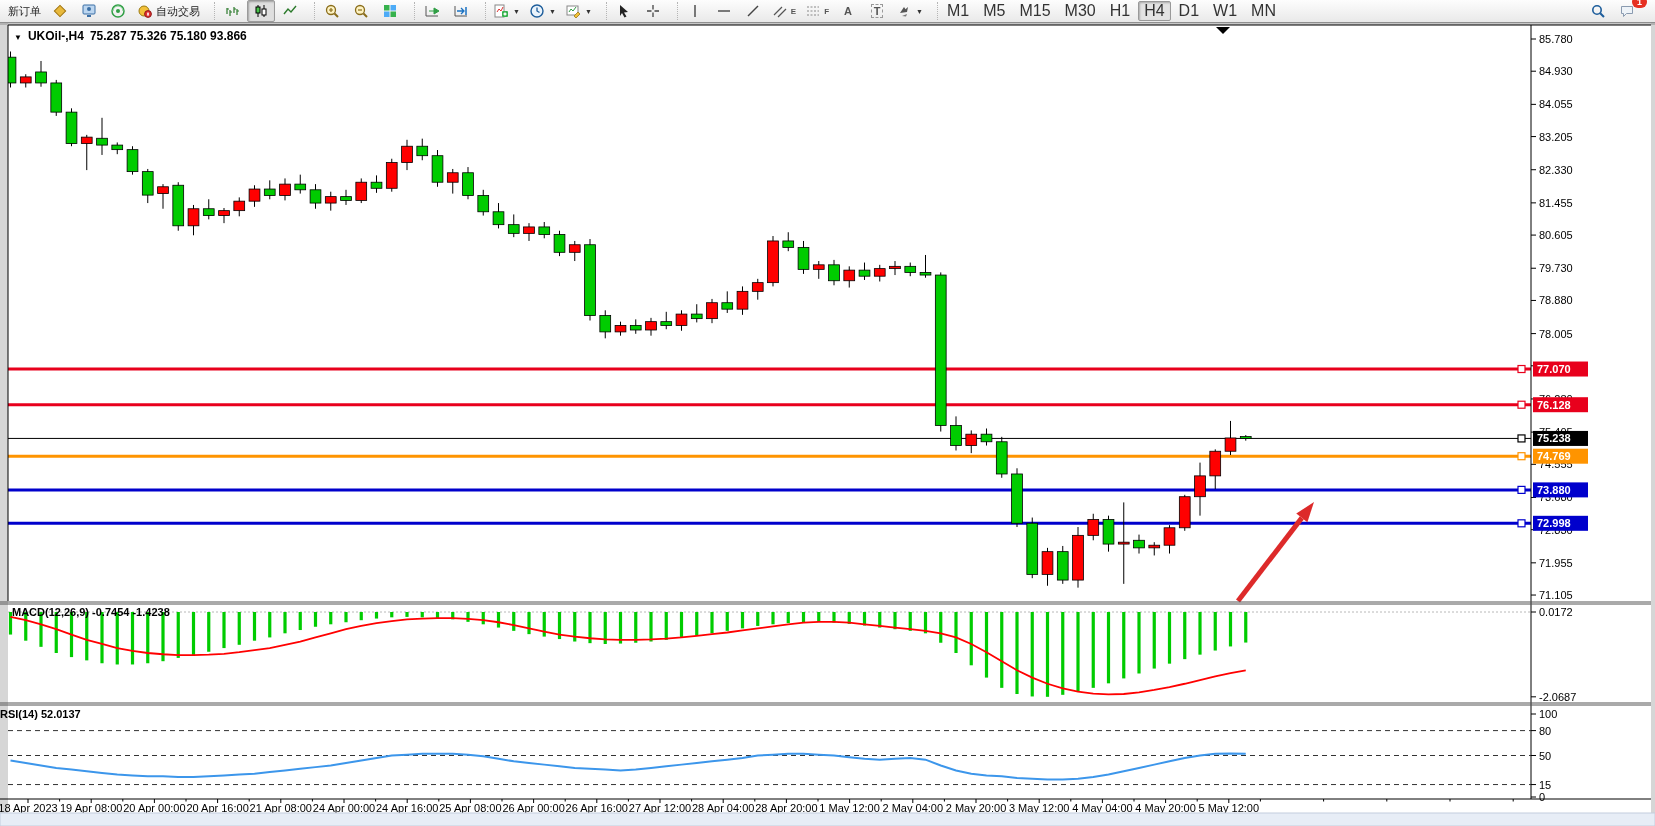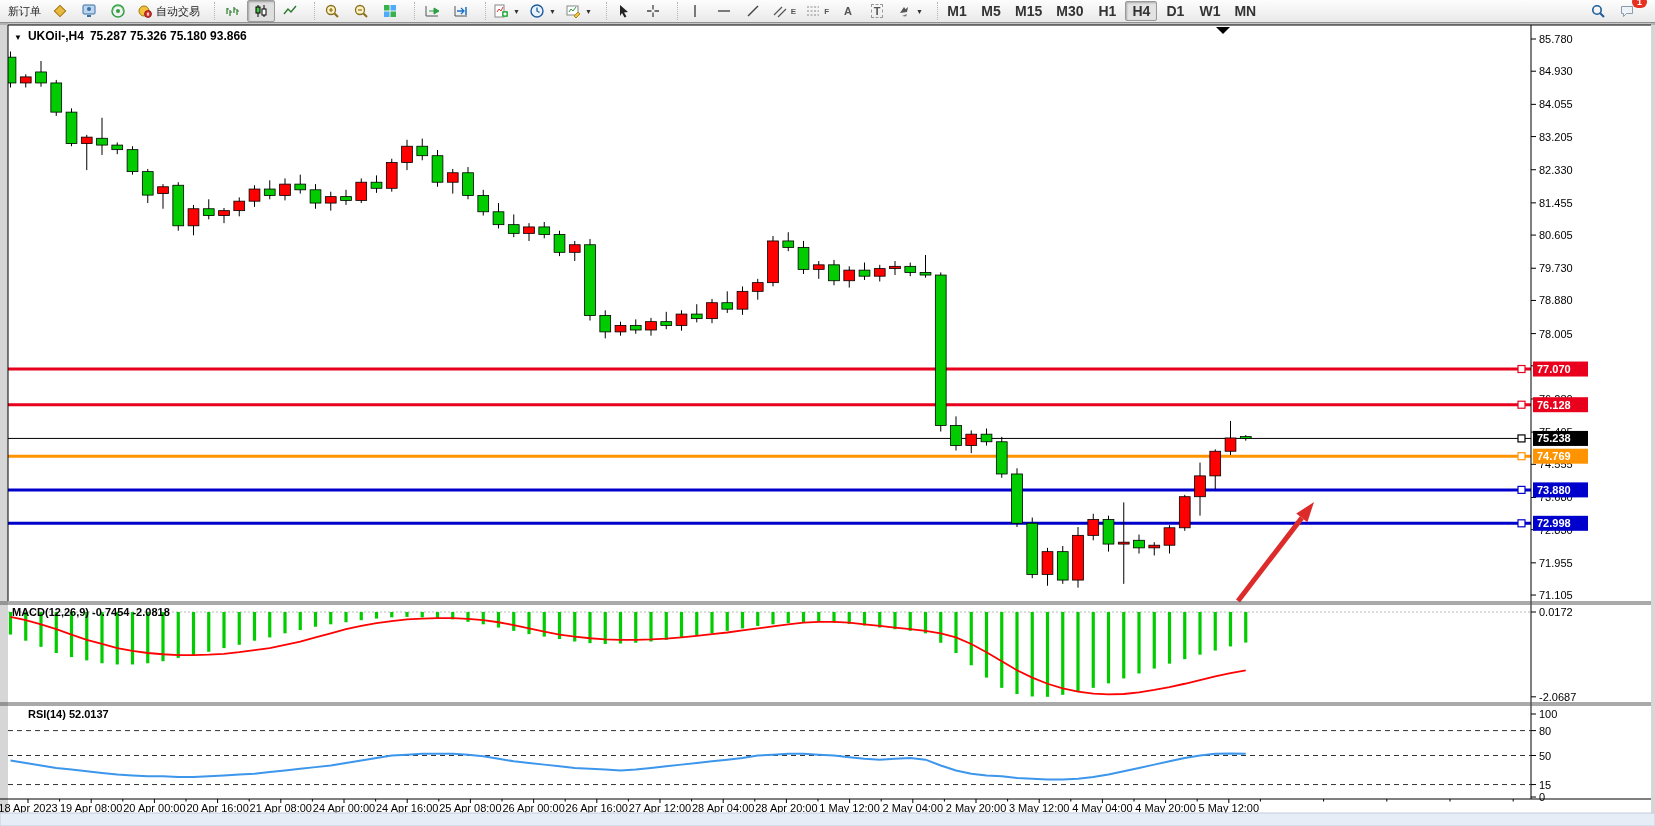--- a/index.html
+++ b/index.html
@@ -4,21 +4,21 @@
 <style>
   html,body{margin:0;padding:0;background:#fff;width:1655px;height:826px;overflow:hidden;
     font-family:"Liberation Sans",sans-serif;-webkit-font-smoothing:antialiased;position:relative}
   
   .toolbar{position:absolute;top:0;left:0;width:1655px;height:23px;z-index:6;
     background:linear-gradient(#fdfdfd,#e9e9e9);border-bottom:1px solid #8f8f8f;
     display:flex;align-items:center;padding:0 4px;box-sizing:border-box;gap:1px}
   .tbtn{height:20px;min-width:20px;display:flex;align-items:center;justify-content:center;
     gap:3px;padding:0 3px;border:1px solid transparent;border-radius:2px;font-size:11px;color:#222;cursor:default}
   .tbtn.pressed{background:#dfdfdf;border:1px solid #9b9b9b;box-shadow:inset 1px 1px 2px rgba(0,0,0,.28)}
-  .tf{font-size:14px;font-weight:700;color:#333;height:18px;padding:0 5px}
+  .tf{font-size:16px;font-weight:400;color:#333;height:18px;padding:0 5px}
   .tf.pressed{background:#e3e3e3;border:1px solid #999;box-shadow:inset 1px 1px 2px rgba(0,0,0,.25)}
   .sep{width:7px;height:18px;margin:0 2px;border-right:1px dotted #b5b5b5}
   .caret{font-size:7px;color:#333;margin-left:1px}
   .icon16{width:16px;height:16px;display:block}
   .glyph-letter{font-size:11px;font-weight:700;color:#555}
   .spacer{flex:1}
   .chat-wrap{position:relative;margin-right:10px}
   .chat-badge{position:absolute;top:-5px;right:-7px;background:#e63022;color:#fff;border-radius:8px;
     min-width:9px;height:12px;font-size:9px;font-weight:700;display:flex;align-items:center;justify-content:center;padding:0 3px}
   
@@ -654,14 +654,14 @@
     <line x1="1450.0000000000005" y1="799" x2="1450.0000000000005" y2="801.5" stroke="#000"></line>
     <line x1="1513.2000000000005" y1="799" x2="1513.2000000000005" y2="801.5" stroke="#000"></line>
     <rect x="0" y="813" width="1655" height="13" fill="#e7edf6" stroke="#c3cede" stroke-width="1"></rect>
   </svg>
 
 <div class="chart-title">
   <span class="dd">▼</span>
   <span>UKOil-,H4</span>
   <span>75.287 75.326 75.180 93.866</span>
 </div>
-<div class="ind-label" style="left:12px;top:606px">MACD(12,26,9) -0.7454 -2.0818</div>
-<div class="ind-label" style="left:28px;top:708px">RSI(14) 52.0137</div>
+<div class="ind-label" style="left:12px;top:606px">MACD(12,26,9) -0.7454 -1.4238</div>
+<div class="ind-label" style="left:0;top:708px">RSI(14) 52.0137</div>
 
 </body></html>

